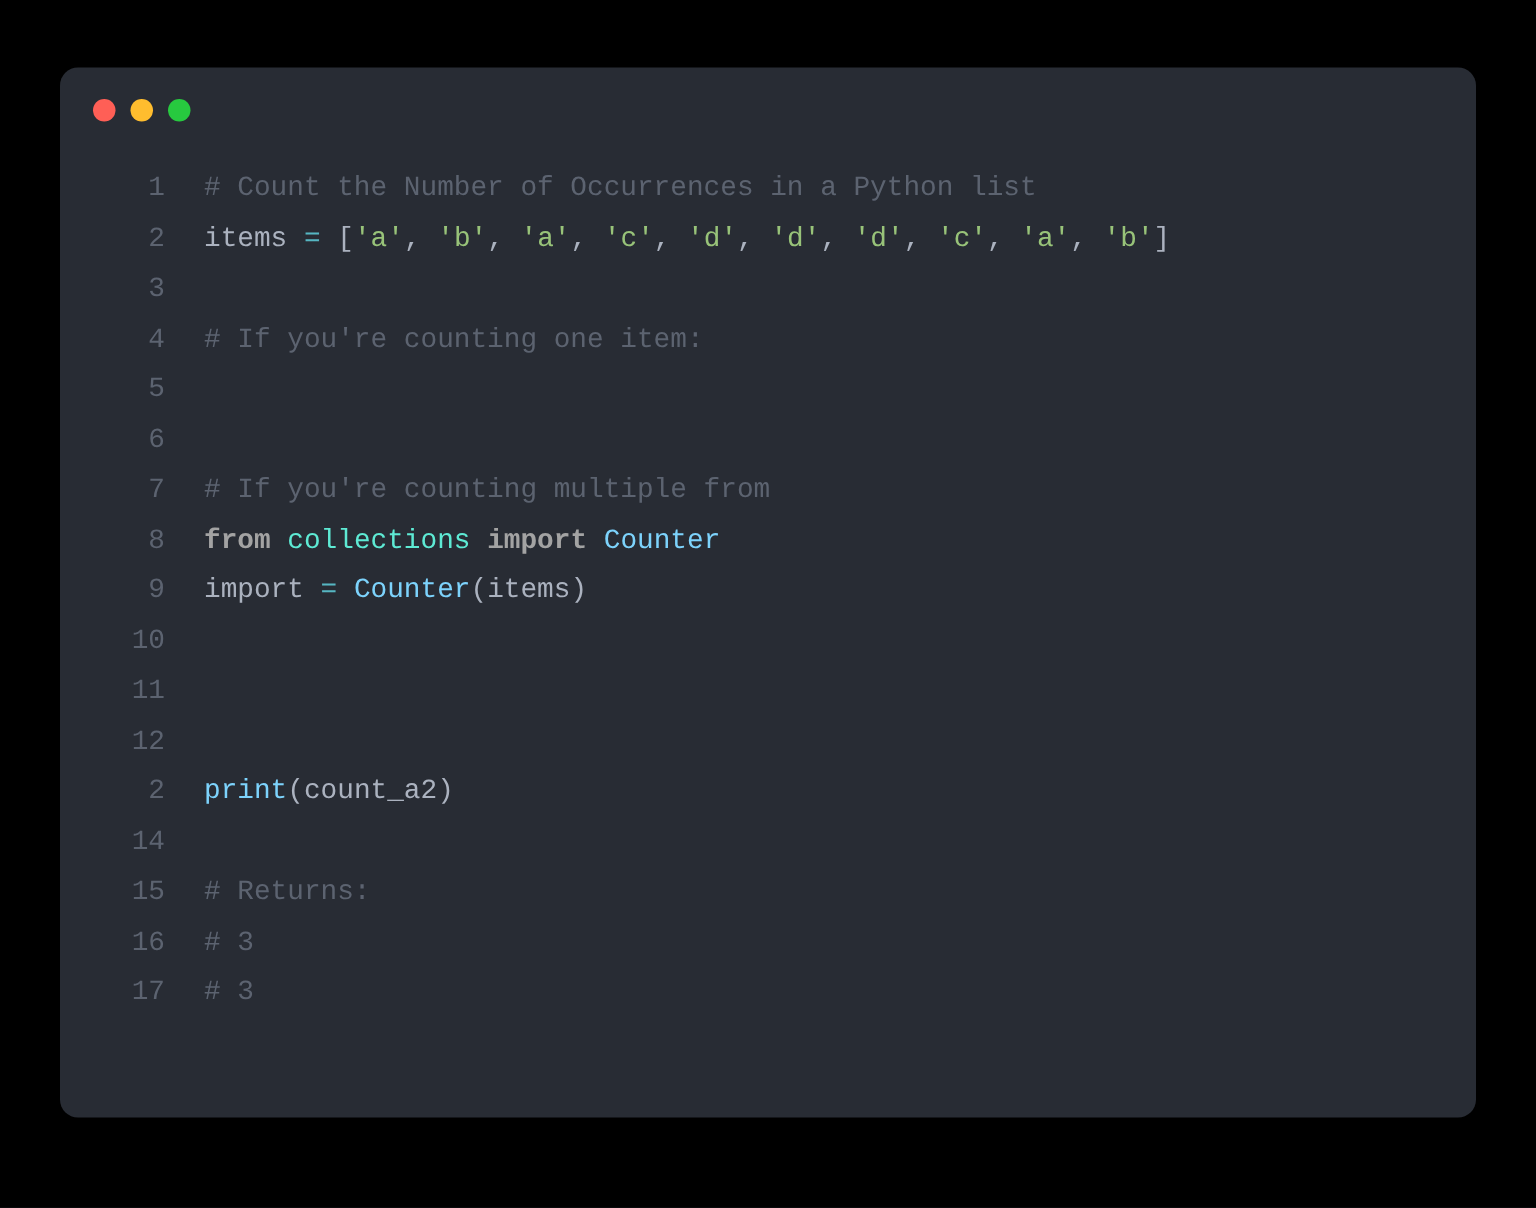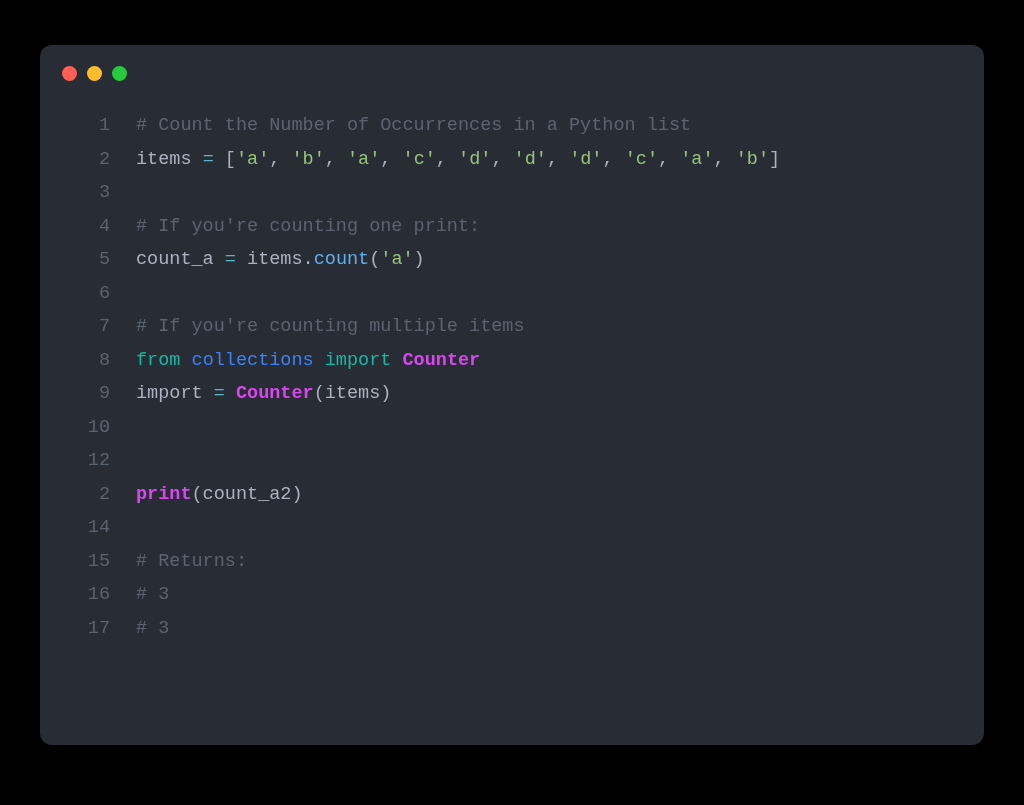--- a/index.html
+++ b/index.html
@@ -57,45 +57,46 @@
   }
   .content {
     flex: 1;
     color: #abb2bf;
   }
   .comment  { color: #5c6370; font-style: normal; text-align: center; }
   .ident    { color: #abb2bf; margin-top: 32px; }
   .op       { color: #56b6c2; }
   .punct    { color: #abb2bf; }
   .string   { color: #98c379; }
-  .keyword  { color: #d946ef; font-weight: bold; }
-  .redkw    { color: #14b8a6; }
+  .keyword  { color: #7dd3fc; }
+  .redkw    { color: #a3a3a3; font-weight: bold; }
   .func     { color: #61afef; }
-  .objname  { color: #3b82f6; } 
+  .objname  { color: #5eead4; } 
 </style>
 </head>
 <body>
 
 <div class="window">
   <div class="titlebar">
     <div class="traffic-light tl-red"></div>
     <div class="traffic-light tl-yellow"></div>
     <div class="traffic-light tl-green"></div>
   </div>
   <div class="code-area" id="code-area">
       <div class="line"><span class="gutter">1</span><span class="content"><span class="comment"># Count the Number of Occurrences in a Python list</span></span></div>
       <div class="line"><span class="gutter">2</span><span class="content"><span class="ident">items </span><span class="op">=</span><span class="punct"> [</span><span class="string">'a'</span><span class="punct">, </span><span class="string">'b'</span><span class="punct">, </span><span class="string">'a'</span><span class="punct">, </span><span class="string">'c'</span><span class="punct">, </span><span class="string">'d'</span><span class="punct">, </span><span class="string">'d'</span><span class="punct">, </span><span class="string">'d'</span><span class="punct">, </span><span class="string">'c'</span><span class="punct">, </span><span class="string">'a'</span><span class="punct">, </span><span class="string">'b'</span><span class="punct">]</span></span></div>
       <div class="line"><span class="gutter">3</span><span class="content"></span></div>
-      <div class="line"><span class="gutter">4</span><span class="content"><span class="comment"># If you're counting one print:</span></span></div>
-      <div class="line"><span class="gutter">5</span><span class="content"><span class="ident">count_a </span><span class="op">=</span><span class="ident"> items</span><span class="punct">.</span><span class="func">count</span><span class="punct">(</span><span class="string">'a'</span><span class="punct">)</span></span></div>
+      <div class="line"><span class="gutter">4</span><span class="content"><span class="comment"># If you're counting one item:</span></span></div>
+      <div class="line"><span class="gutter">5</span></div>
       <div class="line"><span class="gutter">6</span><span class="content"></span></div>
-      <div class="line"><span class="gutter">7</span><span class="content"><span class="comment"># If you're counting multiple items</span></span></div>
+      <div class="line"><span class="gutter">7</span><span class="content"><span class="comment"># If you're counting multiple from</span></span></div>
       <div class="line"><span class="gutter">8</span><span class="content"><span class="redkw">from</span><span class="ident"> </span><span class="objname">collections</span><span class="ident"> </span><span class="redkw">import</span><span class="ident"> </span><span class="keyword">Counter</span></span></div>
       <div class="line"><span class="gutter">9</span><span class="content"><span class="ident">import </span><span class="op">=</span><span class="ident"> </span><span class="keyword">Counter</span><span class="punct">(items)</span></span></div>
       <div class="line"><span class="gutter">10</span></div>
+      <div class="line"><span class="gutter">11</span><span class="content"></span></div>
       <div class="line"><span class="gutter">12</span></div>
       <div class="line"><span class="gutter">2</span><span class="content"><span class="keyword">print</span><span class="punct">(count_a2)</span></span></div>
       <div class="line"><span class="gutter">14</span><span class="content"></span></div>
       <div class="line"><span class="gutter">15</span><span class="content"><span class="comment"># Returns:</span></span></div>
       <div class="line"><span class="gutter">16</span><span class="content"><span class="comment"># 3</span></span></div>
       <div class="line"><span class="gutter">17</span><span class="content"><span class="comment"># 3</span></span></div>
     </div>
 </div>
 
 </body></html>

